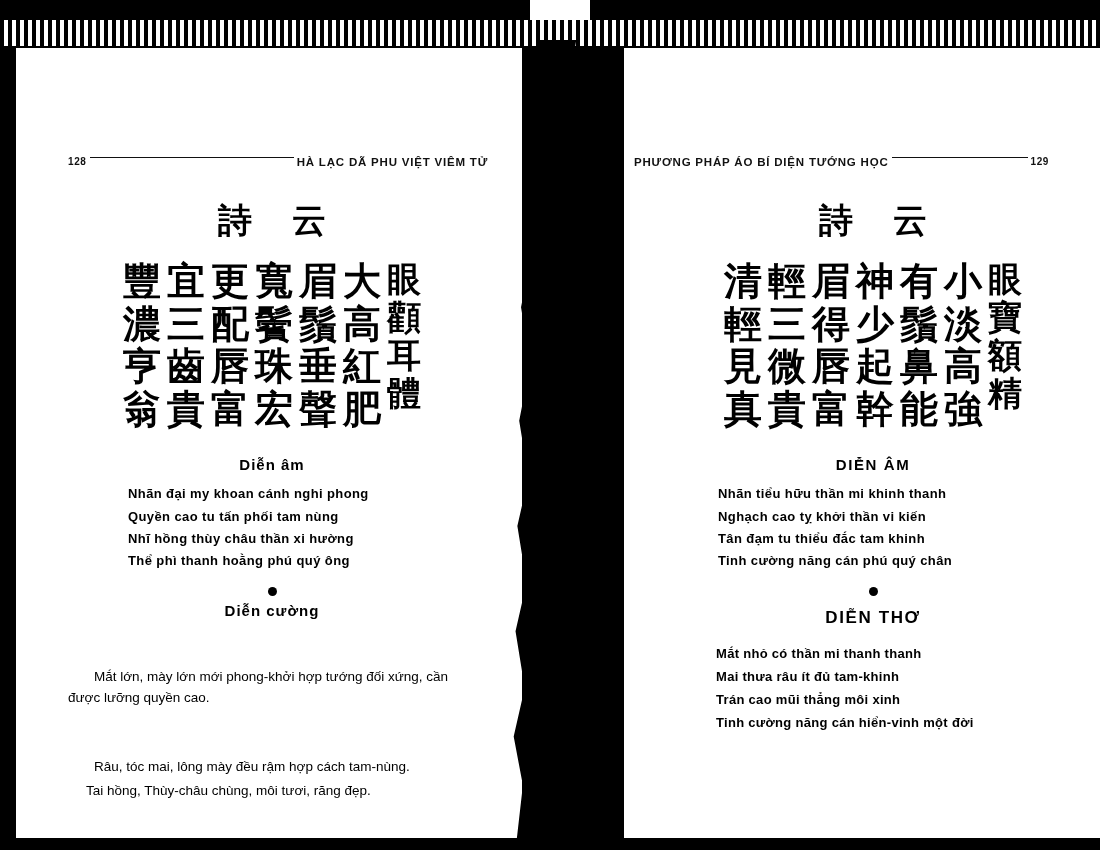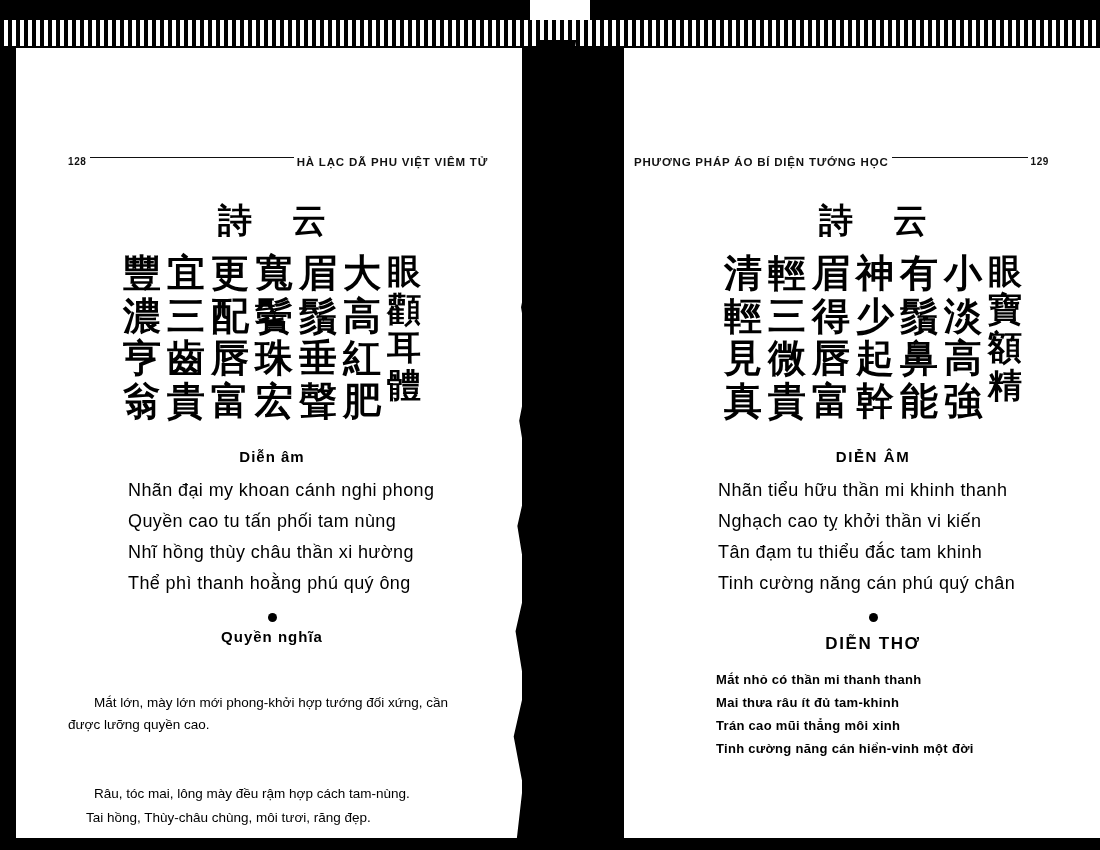--- a/index.html
+++ b/index.html
@@ -135,21 +135,21 @@
   .runhead-left  { top: 108px; left: 52px;  width: 420px; }
   .runhead-right { top: 108px; left: 10px;  width: 415px; }
 
   
   .cn-title {
     text-align: center;
     font-family: "DejaVu Sans", sans-serif;
     font-weight: bold;
     font-size: 34px;
     letter-spacing: 14px;
-    margin: 8px;
+    margin: 16px;
     padding-left: 14px;
   }
   .cn-grid {
     display: flex;
     flex-direction: row-reverse;
     justify-content: center;
     gap: 6px;
     margin-top: 4px;
   }
   .cn-col {
@@ -169,22 +169,22 @@
   
   .sec-head {
     text-align: center;
     font-weight: bold;
     font-size: 15px;
     letter-spacing: 1px;
     margin: 26px 0 10px 0;
   }
   .sec-head.caps { letter-spacing: 1.6px; }
   .verse {
-    font-size: 18px;
-    font-weight: normal;
+    font-size: 13px;
+    font-weight: bold;
     line-height: 1.72;
     letter-spacing: 0.4px;
   }
   .verse-line { white-space: nowrap; }
   .dot {
     width: 9px; height: 9px;
     border-radius: 50%;
     background: #000;
     margin: 14px auto 4px auto;
   }
@@ -274,21 +274,21 @@
 
   <div class="pad-left" style="margin-top:10px;">
     <div class="sec-head">Diễn âm</div>
     <div class="verse" style="padding-left:60px;">
       <div class="verse-line">Nhãn đại my khoan cánh nghi phong</div>
       <div class="verse-line">Quyền cao tu tấn phối tam nùng</div>
       <div class="verse-line">Nhĩ hồng thùy châu thần xi hường</div>
       <div class="verse-line">Thể phì thanh hoằng phú quý ông</div>
     </div>
     <div class="dot"></div>
-    <div class="sec-head" style="margin-top:6px;">Quyền nghĩa</div>
+    <div class="sec-head" style="margin-top:6px;">Diễn cường</div>
     <p class="body-p indent">Mắt lớn, mày lớn mới phong-khởi hợp tướng đối xứng, cần được lưỡng quyền cao.</p>
     <p class="body-p indent" style="margin-bottom:2px;">Râu, tóc mai, lông mày đều rậm hợp cách tam-nùng.</p>
     <p class="body-p" style="margin-bottom:2px; text-indent:18px;">Tai hồng, Thùy-châu chùng, môi tươi, răng đẹp.</p>
   </div>
 </div>
 
 <div class="page page-right">
   <div class="runhead runhead-right">
     <span class="title">PHƯƠNG PHÁP ÁO BÍ DIỆN TƯỚNG HỌC</span>
     <span class="rule"></span>

